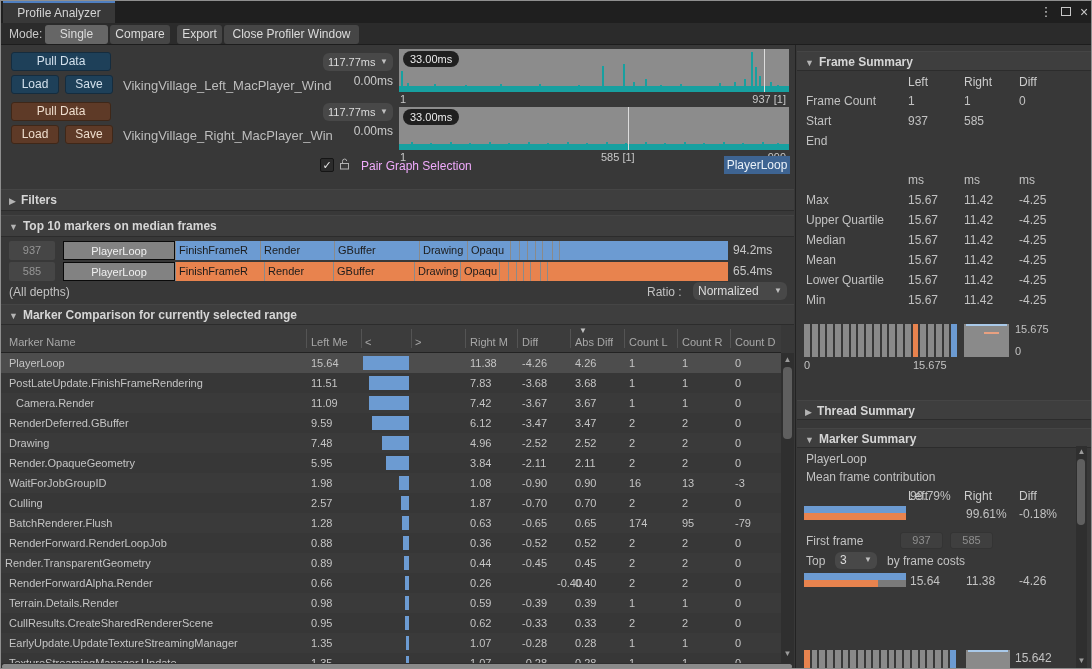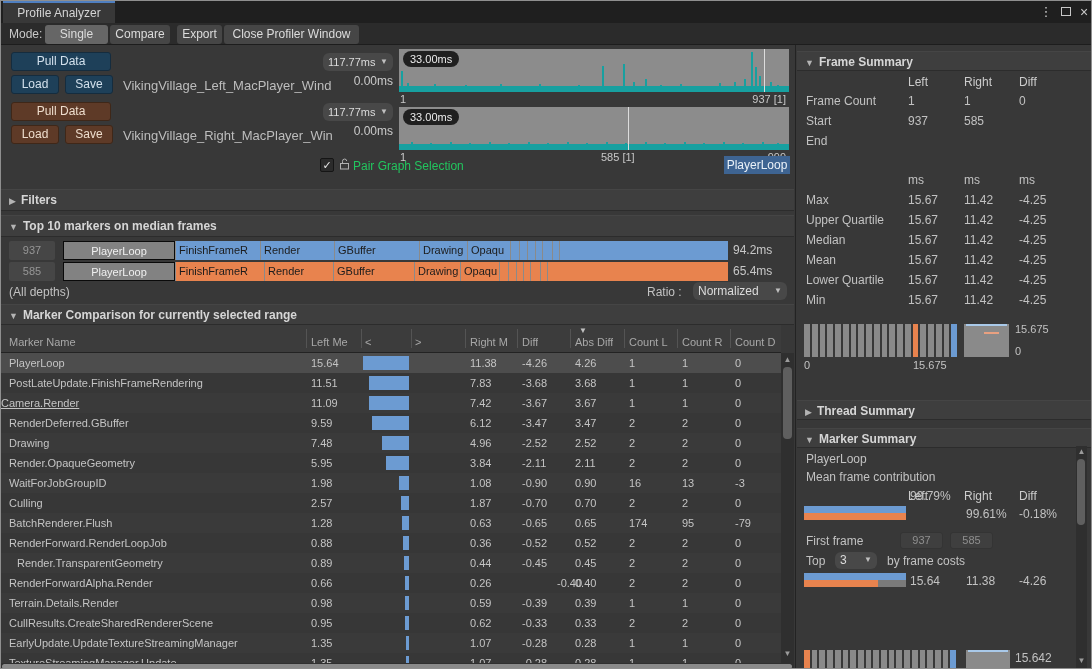--- a/index.html
+++ b/index.html
@@ -160,21 +160,21 @@
     </div>
   <div class="glabel" style="left:399px;top:150px">1</div>
   <div class="glabel" style="left:600px;top:150px">585 [1]</div>
   <div class="glabel" style="left:755px;top:150px;width:30px;text-align:right">999</div>
 
   <div class="checkbox" style="left:319px;top:157px"><span>✓</span></div>
   <svg class="abs" style="left:337px;top:156px" width="13" height="14">
     <rect x="2.5" y="6.5" width="8" height="5.5" fill="none" stroke="#b0b0b0"></rect>
     <path d="M4.5 6.5 V4.3 A2.1 2.1 0 0 1 8.7 4.0" fill="none" stroke="#b0b0b0"></path>
   </svg>
-  <span class="abs" style="left:352px;top:158px;color:#22c55e">Pair Graph Selection</span>
+  <span class="abs" style="left:360px;top:158px;color:#f0abfc">Pair Graph Selection</span>
   <div class="selbox" style="left:723px;top:155px;width:66px;height:18px">PlayerLoop</div>
 
   <div class="sechdr" style="left:0;top:188px;width:793px;height:22px;line-height:21px"><span class="tri">▶</span><span>Filters</span></div>
 
   <div class="sechdr" style="left:0;top:214px;width:793px;height:22px;line-height:21px"><span class="tri">▼</span><span>Top 10 markers on median frames</span></div>
   <div class="framebox" style="left:8px;top:240px">937</div>
   <div class="segbar" id="segbar0" style="left:62px;top:240px;width:665px">
       <div class="seg seg-sel" style="flex: 0 0 112px;">PlayerLoop</div>
       <div class="seg" style="flex: 0 0 84px; background: rgb(108, 155, 210);">FinishFrameR</div>
       <div class="seg" style="flex: 0 0 73px; background: rgb(108, 155, 210);">Render</div>
@@ -251,21 +251,21 @@
         <span style="left: 310px;">11.51</span>
         <span style="left: 469px;">7.83</span>
         <span style="left: 521px;">-3.68</span>
         <span style="left: 574px;">3.68</span>
         <span style="left: 628px;">1</span>
         <span style="left: 681px;">1</span>
         <span style="left: 734px;">0</span>
         <div class="cbar" style="background: rgb(108, 155, 210); width: 39.7371px; left: 368.263px;"></div>
       </div>
       <div class="crow">
-        <span style="left: 0; text-decoration: underline;">Camera.Render</span>
+        <span style="left: 15px;">Camera.Render</span>
         <span style="left: 310px;">11.09</span>
         <span style="left: 469px;">7.42</span>
         <span style="left: 521px;">-3.67</span>
         <span style="left: 574px;">3.67</span>
         <span style="left: 628px;">1</span>
         <span style="left: 681px;">1</span>
         <span style="left: 734px;">0</span>
         <div class="cbar" style="background: rgb(108, 155, 210); width: 39.6291px; left: 368.371px;"></div>
       </div>
       <div class="crow alt">
@@ -339,21 +339,21 @@
         <span style="left: 310px;">0.88</span>
         <span style="left: 469px;">0.36</span>
         <span style="left: 521px;">-0.52</span>
         <span style="left: 574px;">0.52</span>
         <span style="left: 628px;">2</span>
         <span style="left: 681px;">2</span>
         <span style="left: 734px;">0</span>
         <div class="cbar" style="background: rgb(108, 155, 210); width: 5.61502px; left: 402.385px;"></div>
       </div>
       <div class="crow">
-        <span style="left: 16px;">Render.TransparentGeometry</span>
+        <span style="left: 4px;">Render.TransparentGeometry</span>
         <span style="left: 310px;">0.89</span>
         <span style="left: 469px;">0.44</span>
         <span style="left: 521px;">-0.45</span>
         <span style="left: 574px;">0.45</span>
         <span style="left: 628px;">2</span>
         <span style="left: 681px;">2</span>
         <span style="left: 734px;">0</span>
         <div class="cbar" style="background: rgb(108, 155, 210); width: 4.85915px; left: 403.141px;"></div>
       </div>
       <div class="crow alt">

